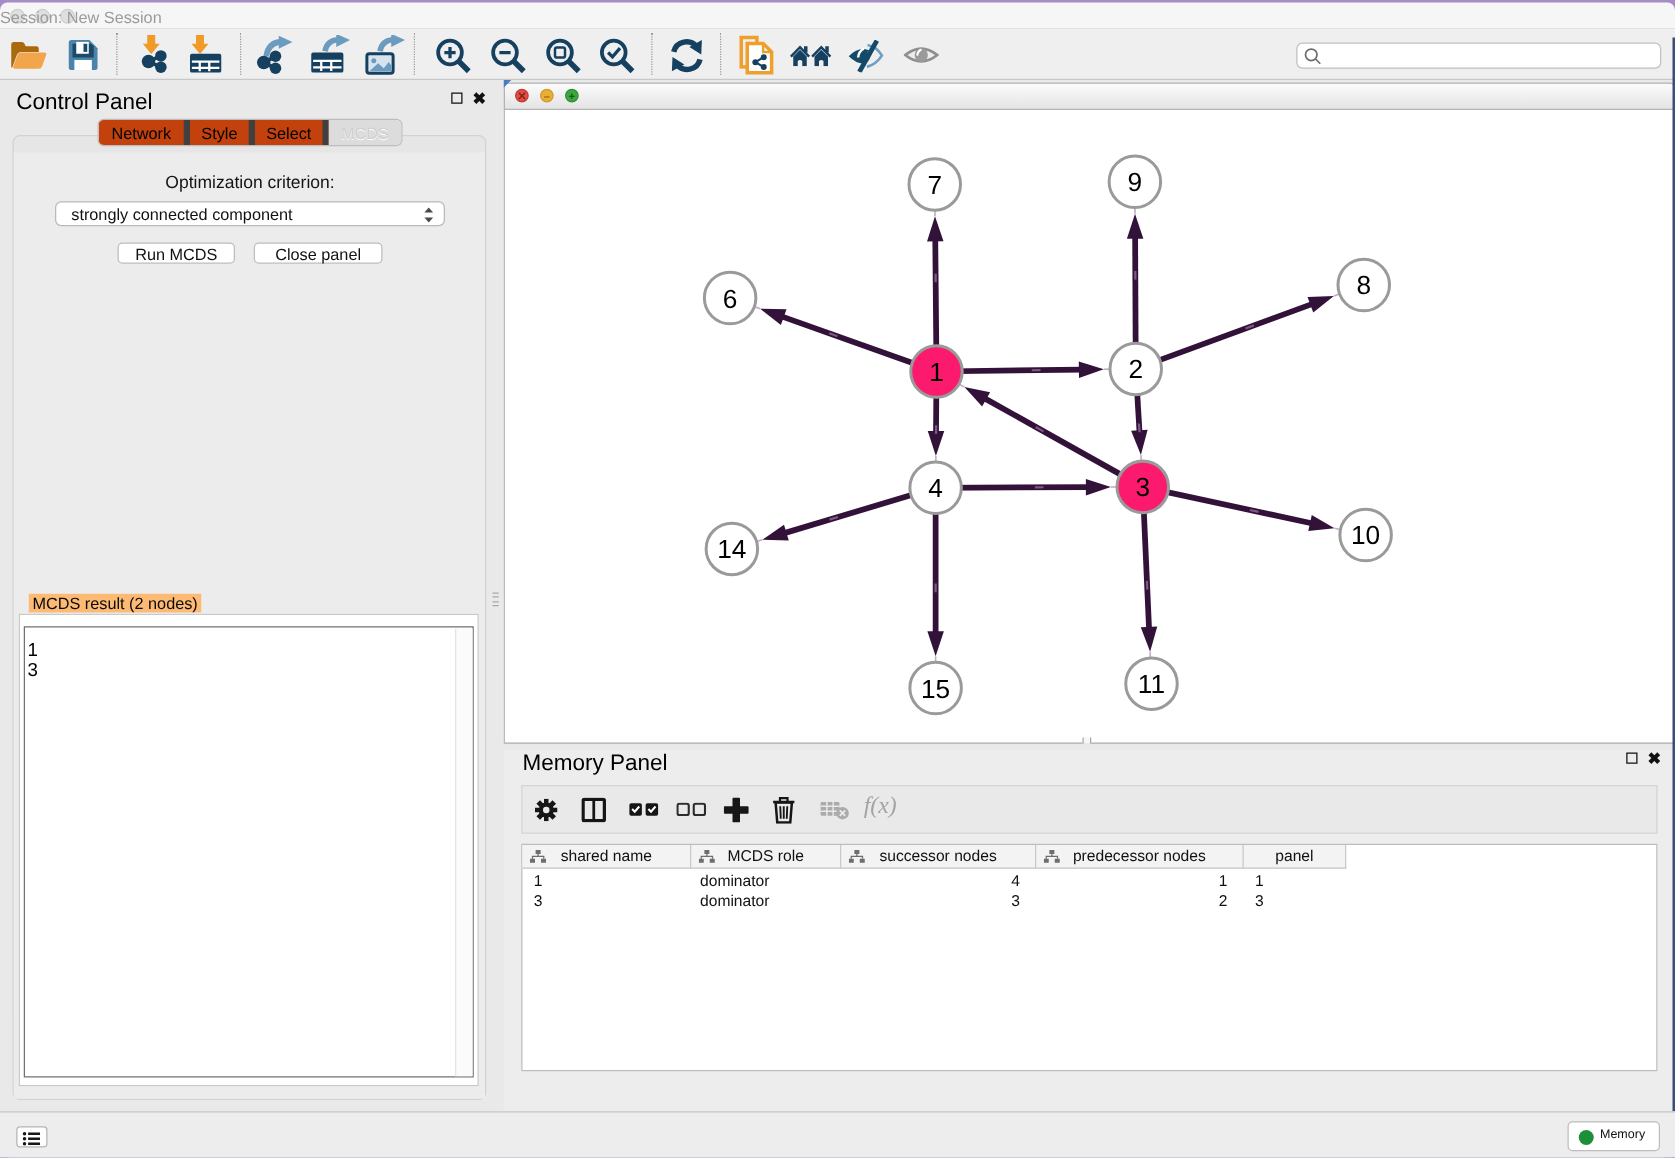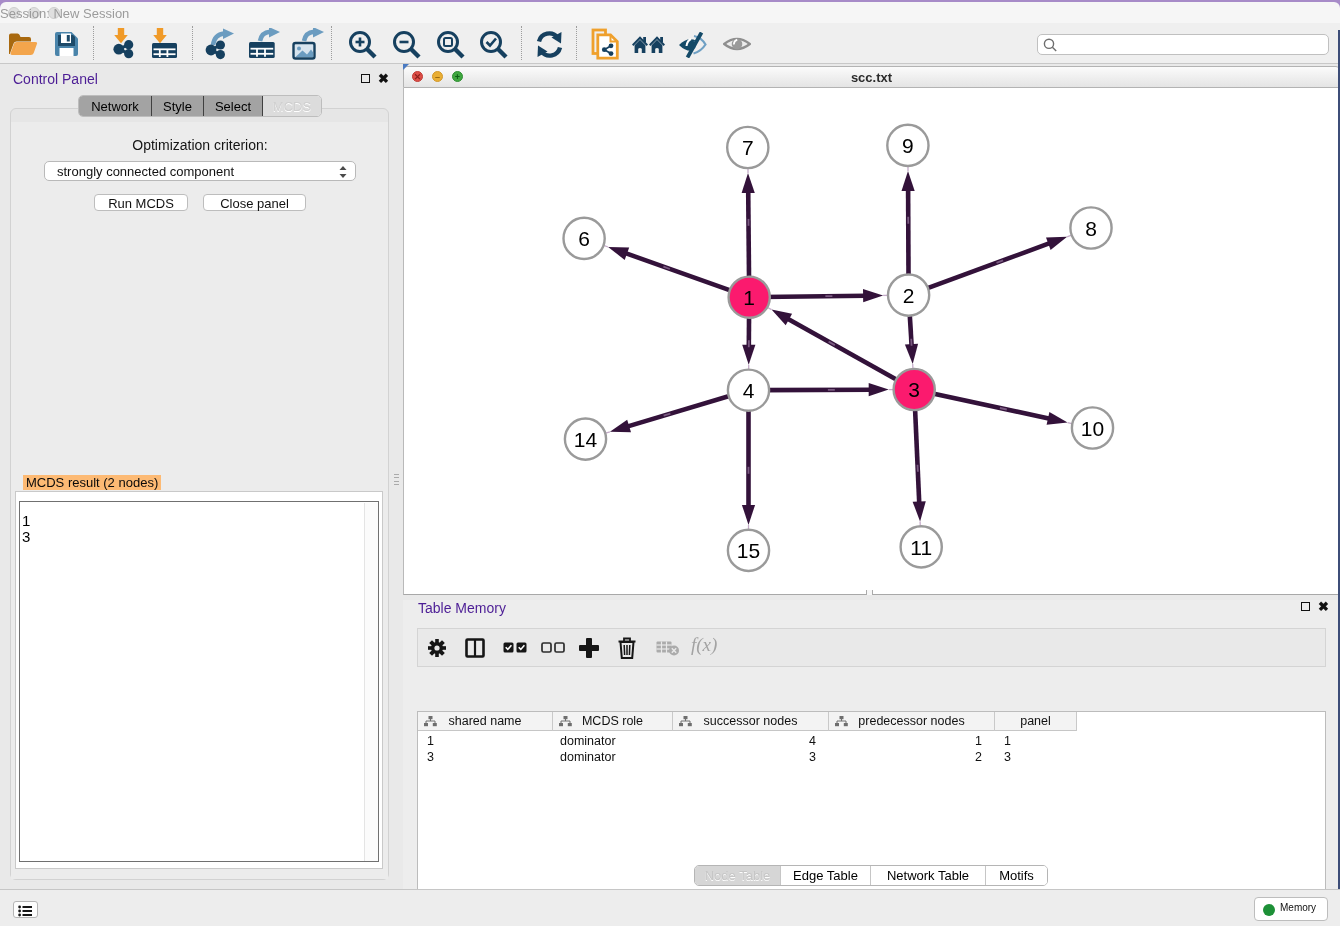--- a/index.html
+++ b/index.html
@@ -7,46 +7,46 @@
 body { font-family:"Liberation Sans", sans-serif; background:#a78bc8; position:relative; }
 .abs { position:absolute; }
 
 #titlebar { left:0; top:2px; width:1340px; height:21px; background:#f6f6f6; border-radius:6px 6px 0 0; }
 #titletext { left:0; top:6px; width:1340px; font-size:13px; color:#9b9b9b; }
 .tl { border-radius:50%; width:12px; height:12px; top:7px; background:#dfdfdf; border:1px solid #cecece; }
 #toolbar { left:0; top:23px; width:1340px; height:41px; background:#efefef; border-bottom:1px solid #c8c8c8; }
 #content { left:0; top:64px; width:1340px; height:829px; background:#e9e9e9; }
 .vsep { top:26px; width:0; height:34px; border-left:1px dotted #9d9d9d; }
 #searchbox { left:1037px; top:34px; width:292px; height:21px; background:#fff; border:1px solid #c0c0c0; border-radius:5px; }
-.paneltitle { font-size:14px; color:#4c1d95; }
+.paneltitle { font-size:18px; color:#000000; }
 .sqicon { width:9px; height:9px; border:1.5px solid #111; }
 .xicon { font-size:13px; font-weight:bold; color:#111; }
 #tabs { left:78px; top:95px; height:22px; display:flex; border:1px solid #bdbdbd; border-radius:5px; overflow:hidden; background:#fff; }
-.tab { font-size:13px; padding-top:3px; color:#000; background:#a3a3a3; border-right:1px solid #404040; text-align:center; }
+.tab { font-size:13px; padding-top:3px; color:#000; background:#c2410c; border-right:5px solid #404040; text-align:center; }
 .tab.dis { background:#dcdcdc; color:#cfcfcf; text-shadow:0 1px 0 #fff; border-right:none; }
 #cpbody { left:10px; top:108px; width:379px; height:772px; background:#e6e6e6; border:1px solid #d2d2d2; border-radius:6px; }
 #cpinner { left:11px; top:122px; width:377px; height:757px; background:#ececec; }
 #optlabel { left:0; top:137px; width:400px; text-align:center; font-size:14px; color:#141414; }
 #combo { left:44px; top:161px; width:312px; height:20px; background:#fff; border:1px solid #b9b9b9; border-radius:5px; font-size:13px; color:#111; padding:2px 0 0 12px; }
 .btn { height:17px; background:#fff; border:1px solid #bdbdbd; border-radius:4px; font-size:13px; color:#111; text-align:center; padding-top:1px; }
 #mcdsouter { left:15px; top:491px; width:368px; height:378px; background:#fff; border:1px solid #c9c9c9; }
 #mcdsframe { left:19px; top:501px; width:360px; height:361px; border:1px solid #707070; }
 #mcdslabel { left:23px; top:475px; font-size:13px; color:#0a0a0a; background:#fdba74; padding:0 3px; }
 #mcdsitems { left:22px; top:513px; font-size:15px; color:#000; line-height:15.5px; }
 #mcdsscroll { left:364px; top:503px; width:14px; height:358px; background:#fbfbfb; border-left:1px solid #e4e4e4; }
 
 #sccwin { left:403px; top:66px; width:937px; height:529px; }
 #scctitle { left:0; top:0; width:937px; height:22px; background:linear-gradient(#fbfbfb,#e4e4e4); border:1px solid #b3b3b3; border-radius:4px 4px 0 0; }
 #scctext { left:0; top:4px; width:937px; text-align:center; font-size:13px; font-weight:bold; color:#2b2b2b; }
 #scccanvas { left:0; top:22px; width:937px; height:507px; background:#fff; border-left:1px solid #b9b9b9; border-right:1px solid #b9b9b9; border-bottom:1px solid #a8a8a8; }
 .light { width:11px; height:11px; border-radius:50%; top:5px; font-size:9px; font-weight:bold; text-align:center; line-height:11px; }
 
 #tpanel { left:403px; top:600px; width:937px; height:293px; background:#ededed; }
 #ttoolbar { left:14px; top:28px; width:909px; height:39px; background:#e9e9e9; border:1px solid #d4d4d4; }
-#tablebox { left:14px; top:75px; width:909px; height:182px; background:#fff; border:1px solid #bcbcbc;margin-top:36px; }
+#tablebox { left:14px; top:75px; width:909px; height:182px; background:#fff; border:1px solid #bcbcbc; }
 #thead { left:0; top:0; width:659px; height:19px; background:#f3f3f3; border-bottom:1px solid #c6c6c6; }
 .hcell { position:absolute; top:0; height:19px; border-right:1px solid #c9c9c9; font-size:12.5px; color:#111; text-align:center; padding-top:2px; }
 .tcell { position:absolute; font-size:12.5px; color:#111; }
 #btabs { left:291px; top:265px; height:21px; display:flex; border:1px solid #b5b5b5; border-radius:5px; overflow:hidden; background:#fff; }
 .btab { font-size:13px; padding-top:2px; background:#fff; color:#000; border-right:1px solid #c6c6c6; text-align:center; }
 .btab.sel { background:#d6d6d6; color:#c6c6c6; text-shadow:0 1px 0 #fdfdfd; }
 
 #statusbar { left:0; top:889px; width:1340px; height:37px; background:#ededed; border-top:1px solid #c6c6c6; }
 #memorybtn { left:1254px; top:897px; width:74px; height:24px; background:#fff; border:1px solid #bdbdbd; border-radius:4px; font-size:12px; color:#111; }
 #listbtn { left:13px; top:901px; width:25px; height:17px; background:#fdfdfd; border:1px solid #b5b5b5; border-radius:3px; }
@@ -228,21 +228,20 @@
 <div class="abs" id="mcdsframe"></div>
 <div class="abs" id="mcdsscroll"></div>
 <div class="abs" id="mcdslabel">MCDS result (2 nodes)</div>
 <div class="abs" id="mcdsitems">1<br>3</div>
 
 <div class="abs" id="sccwin">
   <div class="abs" id="scctitle"></div>
   <div class="abs light" style="left:9px;background:#dd4e47;border:1px solid #c03c36;color:#8c1f1c;">✕</div>
   <div class="abs light" style="left:29px;background:#e9ae34;border:1px solid #d3992a;color:#95660e;">–</div>
   <div class="abs light" style="left:49px;background:#3fa63f;border:1px solid #2f8f33;color:#0c5d13;">+</div>
-  <div class="abs" id="scctext">scc.txt</div>
   <div class="abs" id="scccanvas"></div>
   <svg class="abs" style="left:0px;top:22px" width="937" height="507" id="graphsvg" viewBox="0 0 937 507">
   <g stroke="#33123a" stroke-width="4.6">
     <line x1="346.2" y1="209.2" x2="345.2" y2="102.0"></line>
     <line x1="346.2" y1="209.2" x2="221.1" y2="164.7"></line>
     <line x1="346.2" y1="209.2" x2="463.1" y2="207.7"></line>
     <line x1="346.2" y1="209.2" x2="345.8" y2="259.7"></line>
     <line x1="505.6" y1="207.1" x2="505.1" y2="99.9"></line>
     <line x1="505.6" y1="207.1" x2="648.1" y2="154.7"></line>
     <line x1="505.6" y1="207.1" x2="508.7" y2="259.1"></line>
@@ -323,21 +322,21 @@
     <text x="345.5" y="309.8">4</text>
     <text x="182.5" y="358.70000000000005">14</text>
     <text x="689.5" y="347.6">10</text>
     <text x="345.5" y="470.0">15</text>
     <text x="518.2" y="466.5">11</text>
   </g>
   </svg>
 </div>
 
 <div class="abs" id="tpanel">
-  <div class="abs paneltitle" style="left:15px;top:0px;">Table Memory</div>
+  <div class="abs paneltitle" style="left:15px;top:0px;">Memory Panel</div>
   <div class="abs sqicon" style="left:898px;top:2px;"></div>
   <div class="abs xicon" style="left:915px;top:-1px;">✖</div>
   <div class="abs" id="ttoolbar">
     <svg class="abs" style="left:10px;top:10px" width="18" height="18" viewBox="0 0 18 18">
       <g fill="#161616">
           <circle cx="9" cy="9" r="6"></circle>
           <rect x="7.2" y="0" width="3.6" height="18"></rect>
           <rect x="0" y="7.2" width="18" height="3.6"></rect>
           <rect x="2" y="2" width="4" height="4" transform="rotate(45 4 4)"></rect>
           <rect x="12" y="2" width="4" height="4" transform="rotate(45 14 4)"></rect>
@@ -430,26 +429,20 @@
     <div class="abs tcell" style="left:142px;top:22px;">dominator</div>
     <div class="abs tcell" style="left:255px;top:22px;width:143px;text-align:right;">4</div>
     <div class="abs tcell" style="left:411px;top:22px;width:153px;text-align:right;">1</div>
     <div class="abs tcell" style="left:586px;top:22px;">1</div>
     <div class="abs tcell" style="left:9px;top:38px;">3</div>
     <div class="abs tcell" style="left:142px;top:38px;">dominator</div>
     <div class="abs tcell" style="left:255px;top:38px;width:143px;text-align:right;">3</div>
     <div class="abs tcell" style="left:411px;top:38px;width:153px;text-align:right;">2</div>
     <div class="abs tcell" style="left:586px;top:38px;">3</div>
   </div>
-  <div class="abs" id="btabs">
-    <div class="btab sel" style="width:86px;">Node Table</div>
-      <div class="btab" style="width:90px;">Edge Table</div>
-      <div class="btab" style="width:115px;">Network Table</div>
-      <div class="btab" style="width:61px;border-right:none;">Motifs</div>
-  </div>
 </div>
 
 <div class="abs" style="left:394px;top:474px;width:5px;height:4px;border-top:1px solid #aaa;border-bottom:1px solid #aaa;"></div>
 <div class="abs" style="left:394px;top:481px;width:5px;height:4px;border-top:1px solid #aaa;border-bottom:1px solid #aaa;"></div>
 <div class="abs" style="left:866px;top:590px;width:7px;height:5px;border-left:1px solid #aaa;border-right:1px solid #aaa;background:#f6f6f6;"></div>
 <div class="abs" style="left:403px;top:64px;width:0;height:0;border-top:6px solid #4a7ac2;border-right:6px solid transparent;"></div>
 
 <div class="abs" style="left:1338px;top:30px;width:2px;height:896px;background:#3d4d78;"></div>
 <div class="abs" style="left:0;top:920px;width:0;height:0;border-bottom:6px solid #4a7ac2;border-right:7px solid transparent;"></div>
 <div class="abs" style="left:1331px;top:917px;width:0;height:0;border-bottom:9px solid #4a7ac2;border-left:8px solid transparent;"></div>

